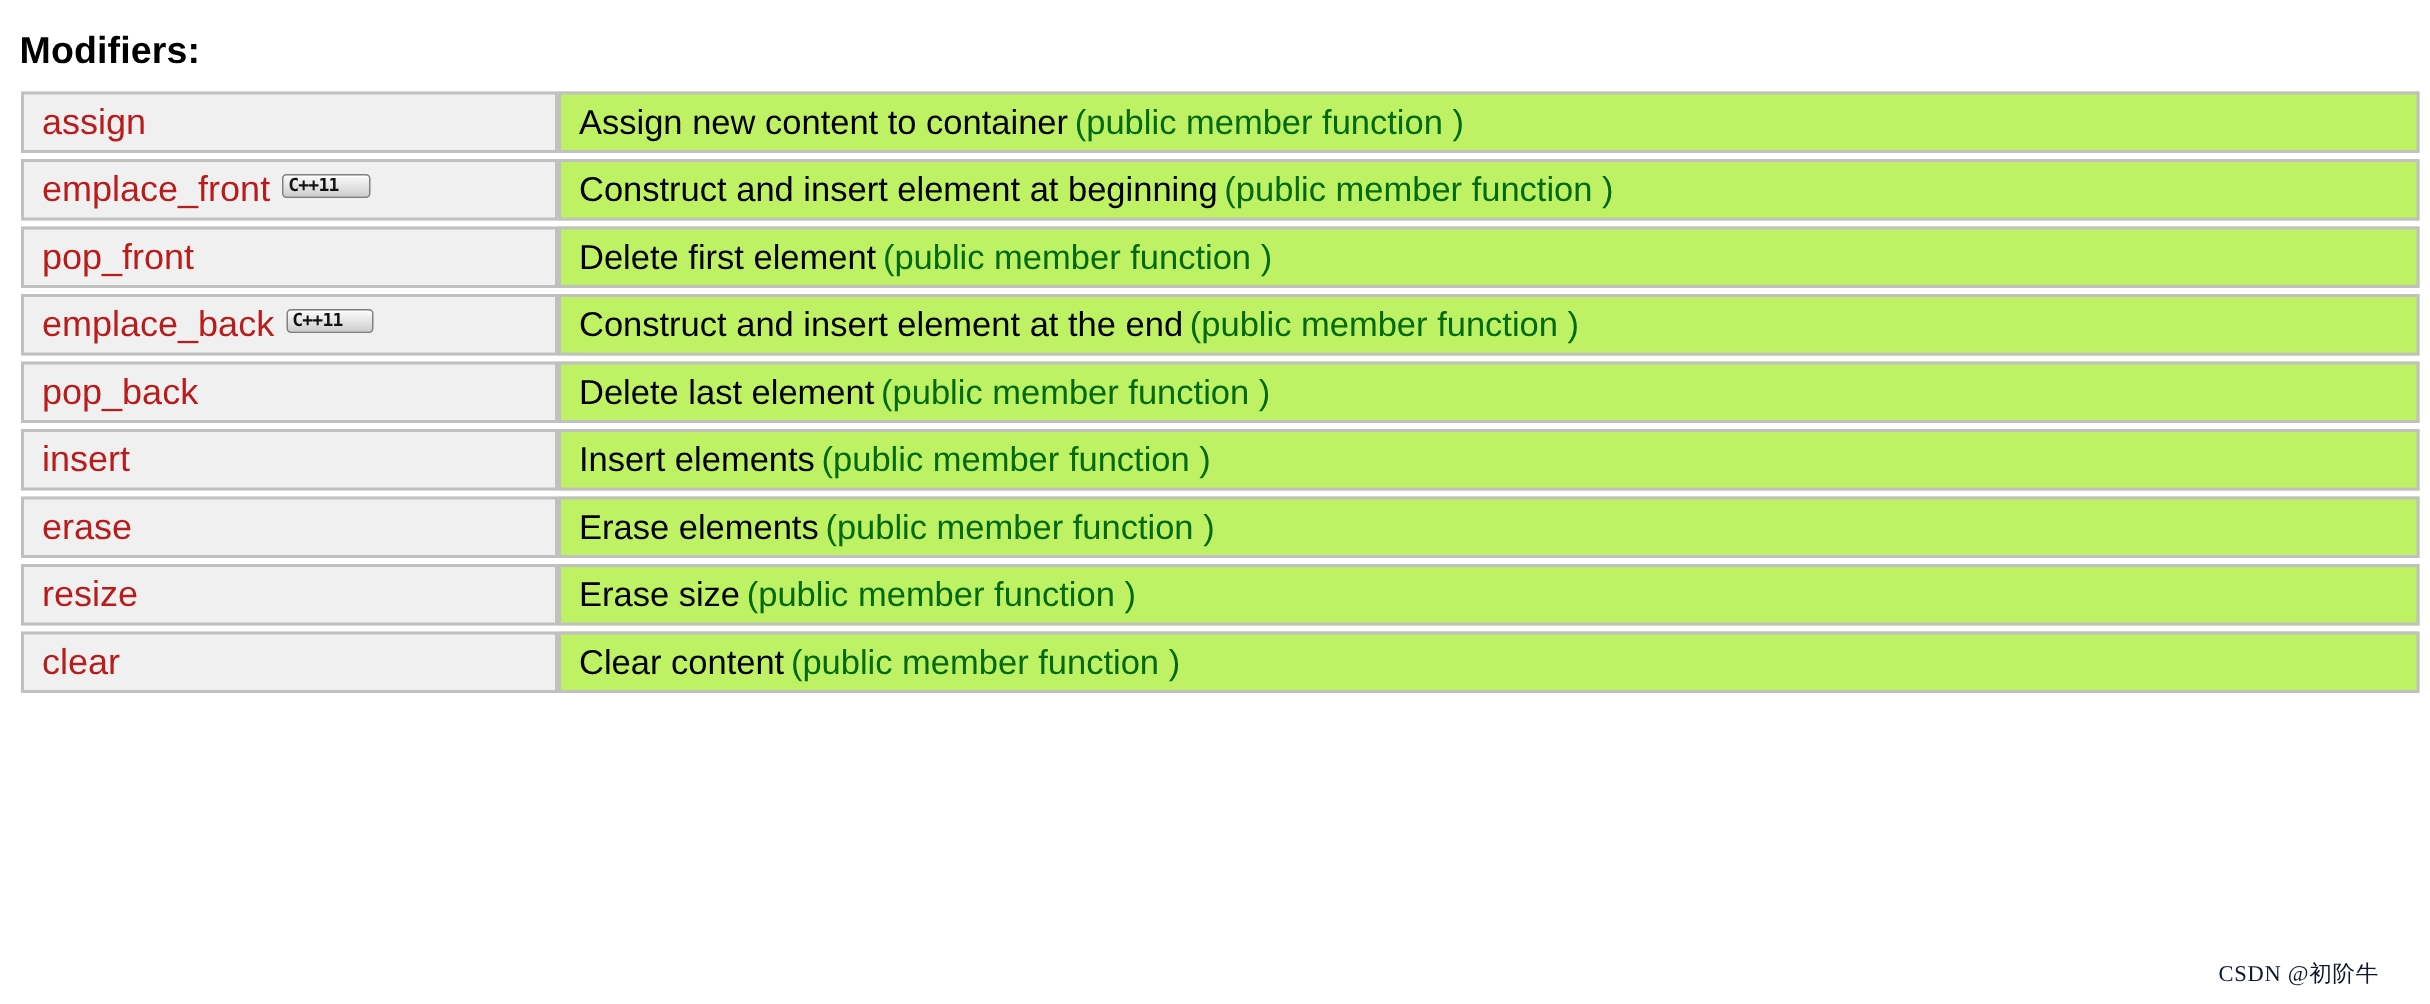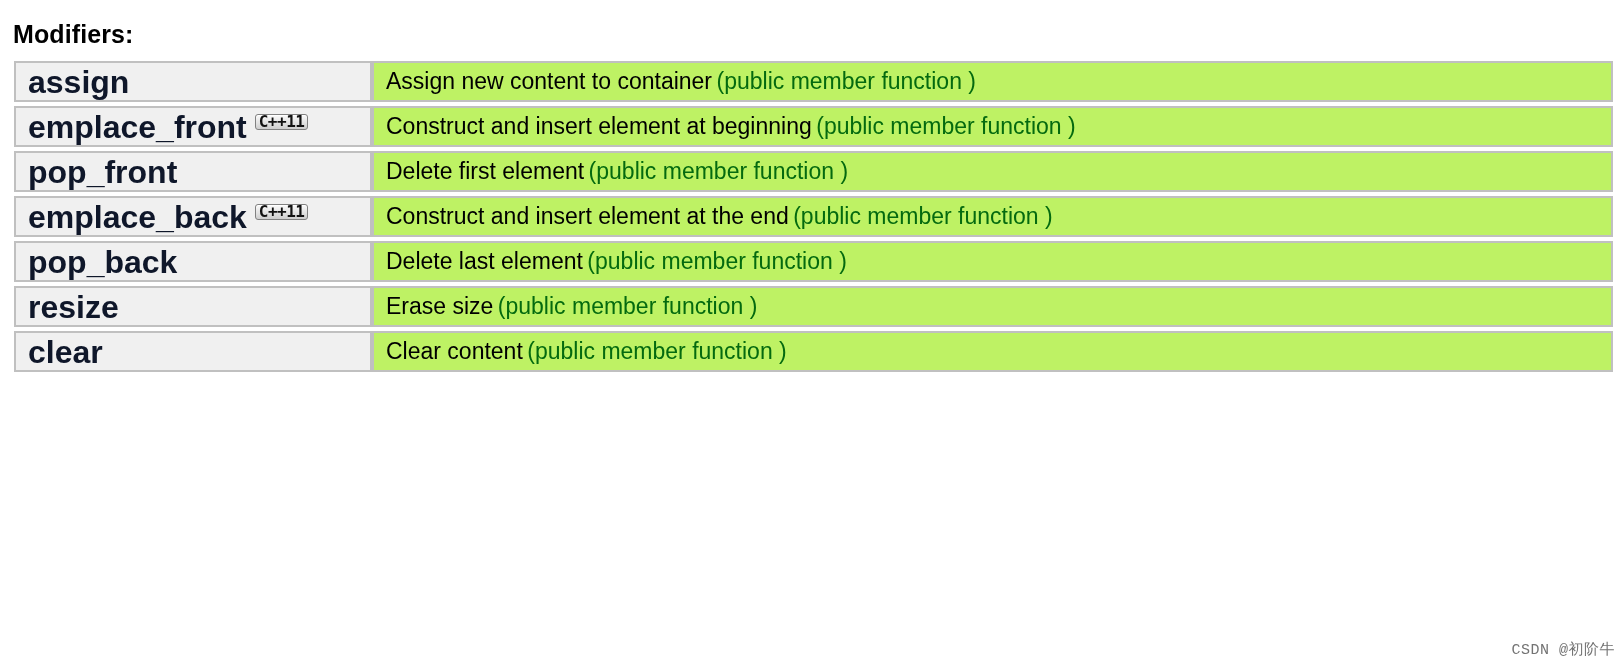--- a/index.html
+++ b/index.html
@@ -63,37 +63,37 @@
     background: #f0f0f0;
     border-right-width: 2px;
   }
 
   td.desc-cell {
     background: #bef264;
     border-left-width: 2px;
   }
 
   .member-name {
-    font-size: 32px;
-    font-weight: bold;
-    color: #0f172a;
+    font-size: 24px;
+    font-weight: normal;
+    color: #b91c1c;
     line-height: 1;
     vertical-align: middle;
   }
 
   .cpp-badge {
     display: inline-block;
     margin-left: 8px;
     vertical-align: 4px;
     font-family: "DejaVu Sans Mono", monospace;
-    font-size: 16px;
+    font-size: 12px;
     font-weight: bold;
     line-height: 11px;
     height: 13px;
-    padding: 1px 3px 0 3px;
+    padding: 1px 20px 0 3px;
     color: #111111;
     background: linear-gradient(180deg, #fbfbfb 0%, #e2e2e2 55%, #cdcdcd 100%);
     border: 1px solid #808080;
     border-radius: 3px;
     box-shadow: inset 0 1px 0 #ffffff;
     letter-spacing: -0.5px;
     white-space: nowrap;
   }
 
   .desc-text {
@@ -105,25 +105,25 @@
 
   .desc-note {
     font-size: 23px;
     color: #046a0f;
     line-height: 1;
     vertical-align: middle;
   }
 
   .watermark {
     position: absolute;
-    right: 5px;
+    right: 34px;
     bottom: 10px;
     font-size: 15px;
-    color: #737373;
-    font-family: Liberation Mono, monospace;
+    color: #0f172a;
+    font-family: Liberation Serif, serif;
     white-space: nowrap;
     letter-spacing: 0.5px;
   }
 </style>
 </head>
 <body>
 
 <div class="page">
 
   <div class="section-heading">Modifiers:</div>
@@ -144,20 +144,28 @@
         </tr>
         <tr>
           <td class="name-cell"><span class="member-name">emplace_back</span><span class="cpp-badge">C++11</span></td>
           <td class="desc-cell"><span class="desc-text">Construct and insert element at the end</span> <span class="desc-note">(public member function )</span></td>
         </tr>
         <tr>
           <td class="name-cell"><span class="member-name">pop_back</span></td>
           <td class="desc-cell"><span class="desc-text">Delete last element</span> <span class="desc-note">(public member function )</span></td>
         </tr>
         <tr>
+          <td class="name-cell"><span class="member-name">insert</span></td>
+          <td class="desc-cell"><span class="desc-text">Insert elements</span> <span class="desc-note">(public member function )</span></td>
+        </tr>
+        <tr>
+          <td class="name-cell"><span class="member-name">erase</span></td>
+          <td class="desc-cell"><span class="desc-text">Erase elements</span> <span class="desc-note">(public member function )</span></td>
+        </tr>
+        <tr>
           <td class="name-cell"><span class="member-name">resize</span></td>
           <td class="desc-cell"><span class="desc-text">Erase size</span> <span class="desc-note">(public member function )</span></td>
         </tr>
         <tr>
           <td class="name-cell"><span class="member-name">clear</span></td>
           <td class="desc-cell"><span class="desc-text">Clear content</span> <span class="desc-note">(public member function )</span></td>
         </tr>
       </tbody>
   </table>
 

